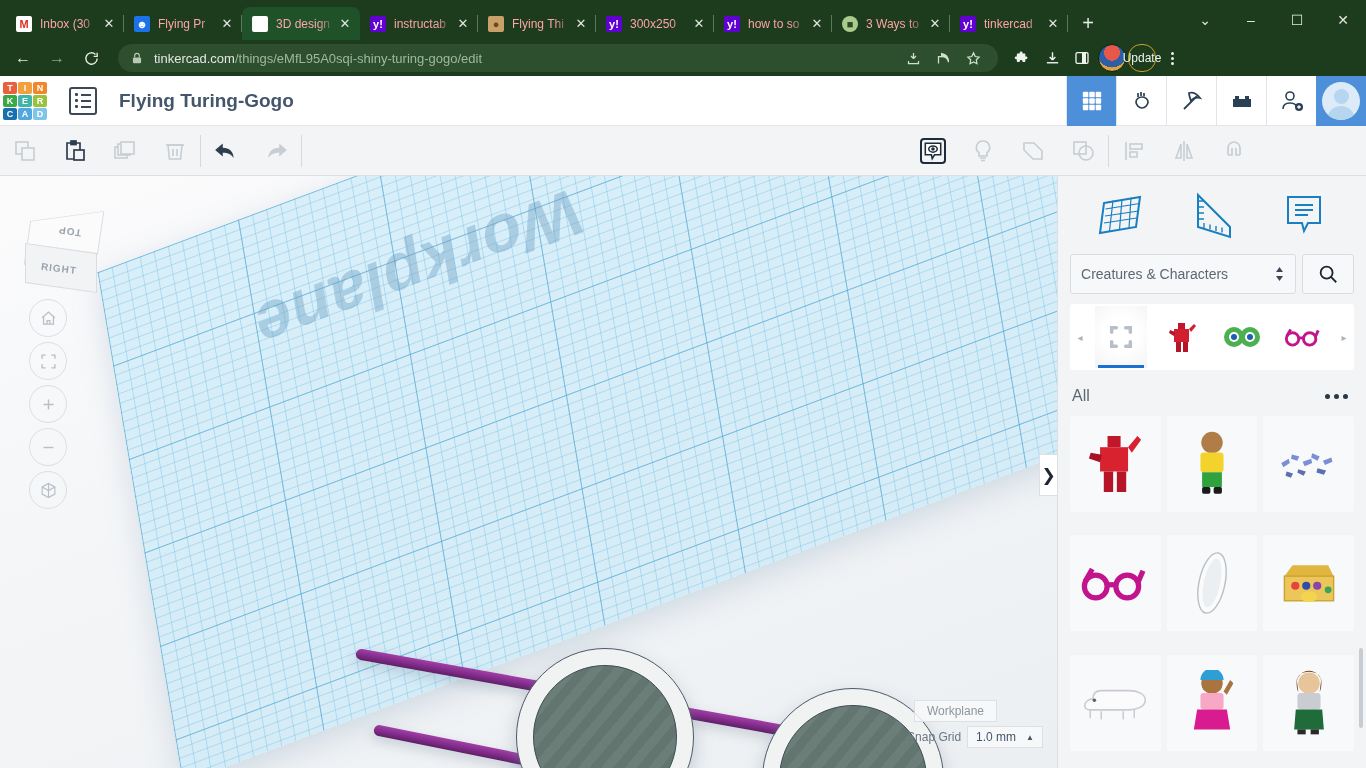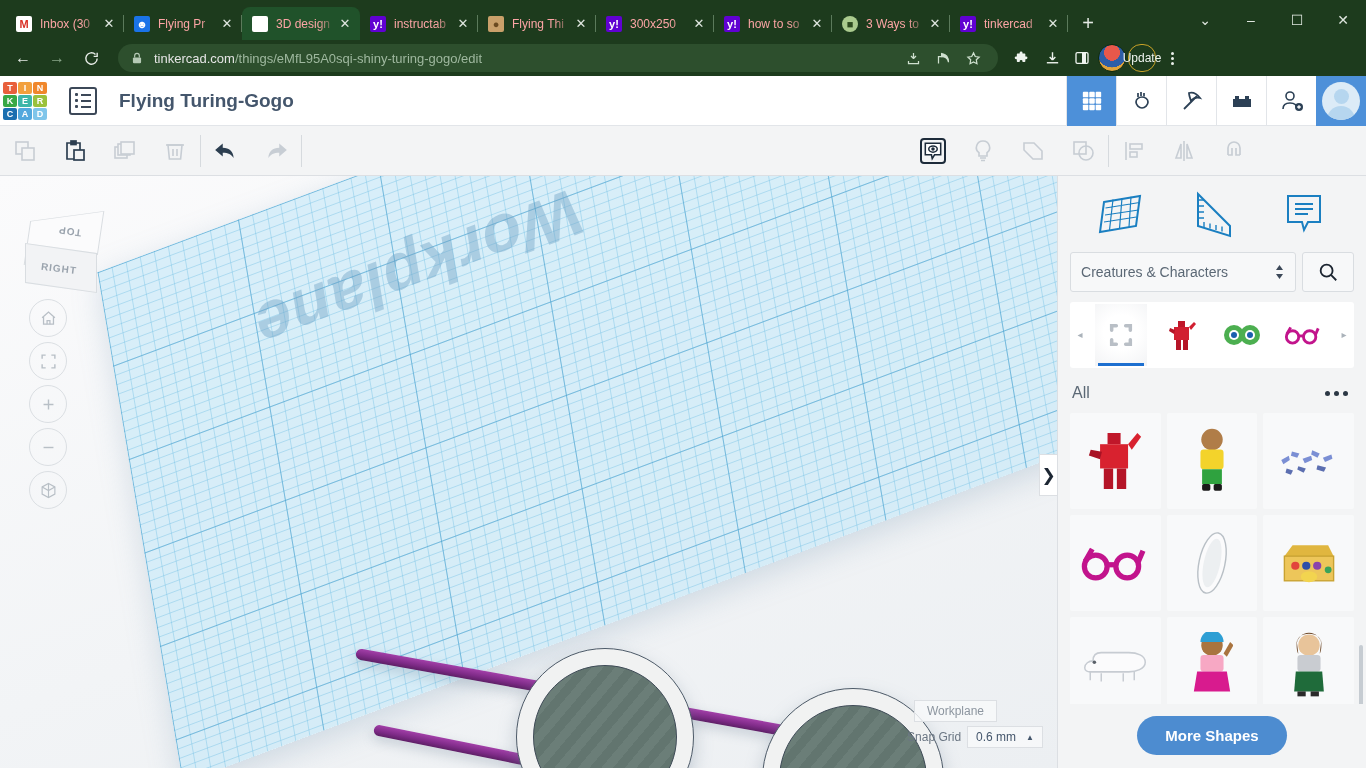--- a/index.html
+++ b/index.html
@@ -548,21 +548,21 @@
           <path d="M12 2 21 7v10l-9 5-9-5V7z"></path>
             <path d="M12 2v20M3 7l9 5 9-5"></path>
           </svg>
         </div>
     </div>
 
     <div class="settings-chip">Workplane</div>
     <div class="snap-row">
       <span class="snap-label">Snap Grid</span>
       <div class="snap-select">
-        <span>0.6 mm</span>
+        <span>1.0 mm</span>
         <span style="font-size:8px;">▲</span>
       </div>
     </div>
 
     <div class="panel-collapse">❯</div>
   </div>
 
   <div class="rpanel">
     <div class="rp-toolicons">
       <div>
@@ -730,17 +730,14 @@
           <path d="M4.5 8c0 4 1 5 1 5l-1-8zM19.5 8c0 4-1 5-1 5l1-8z" fill="#6b4524"></path>
           <rect x="5" y="14" width="14" height="10" rx="2" fill="#c9ccd1"></rect>
           <path d="M4 24h16l1 12H3z" fill="#1f6b3a"></path>
           <rect x="5" y="36" width="5" height="3" fill="#2a2a2a"></rect>
             <rect x="13" y="36" width="5" height="3" fill="#2a2a2a"></rect>
           </svg>
         </div>
       <div class="rp-scroll"></div>
     </div>
 
-    <div class="rp-footer">
-      <div class="more-shapes">More Shapes</div>
-    </div>
   </div>
 </div>
 
 </body></html>

